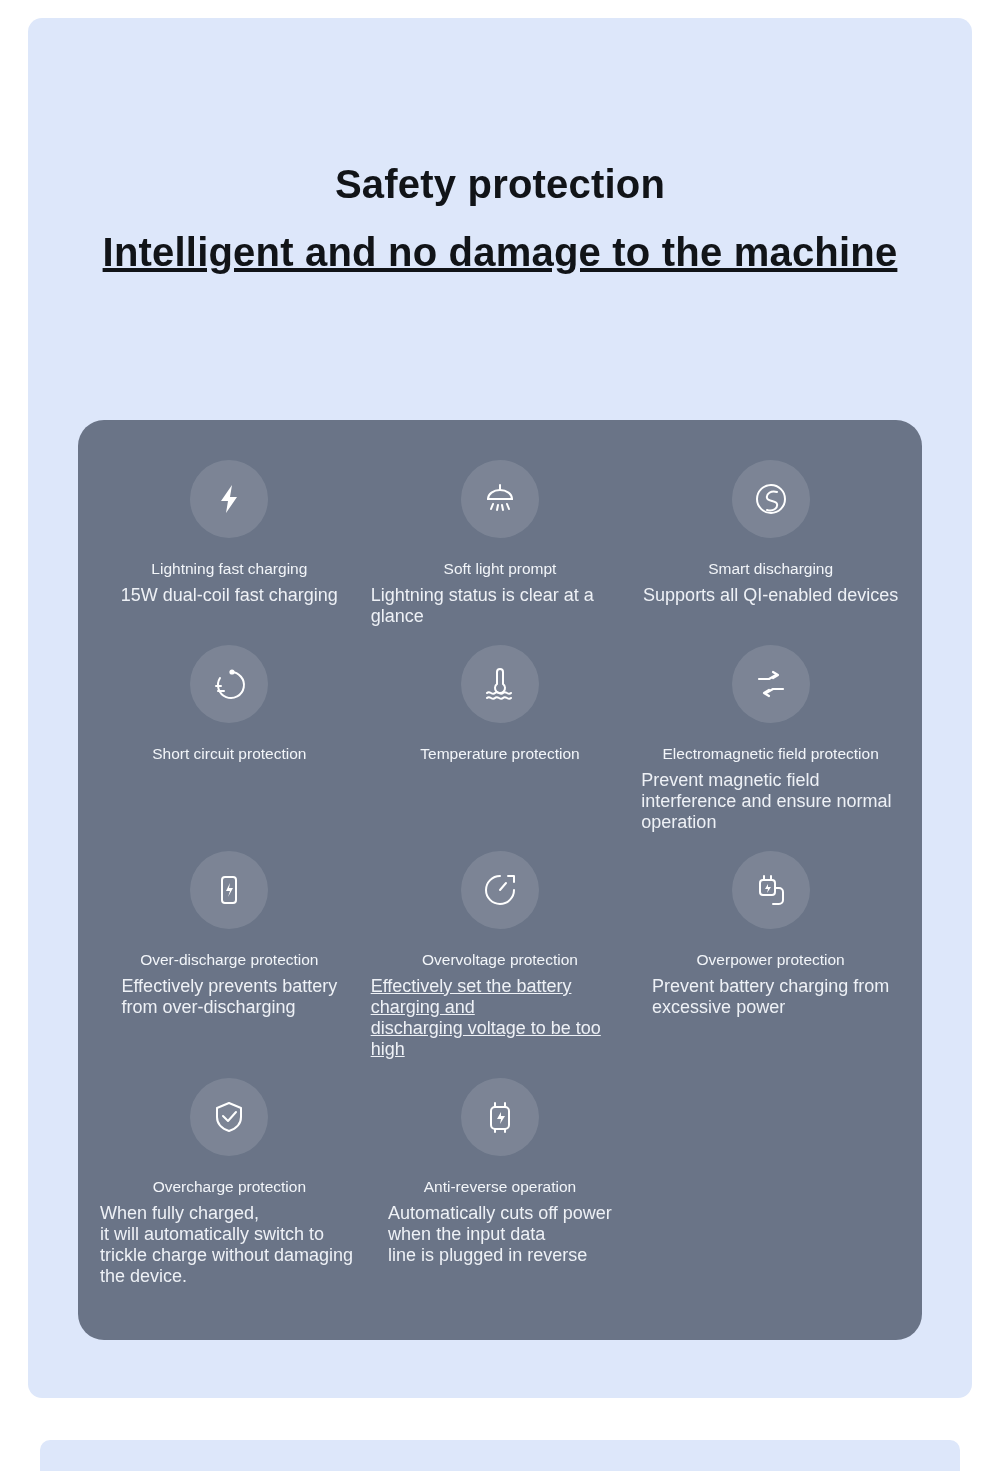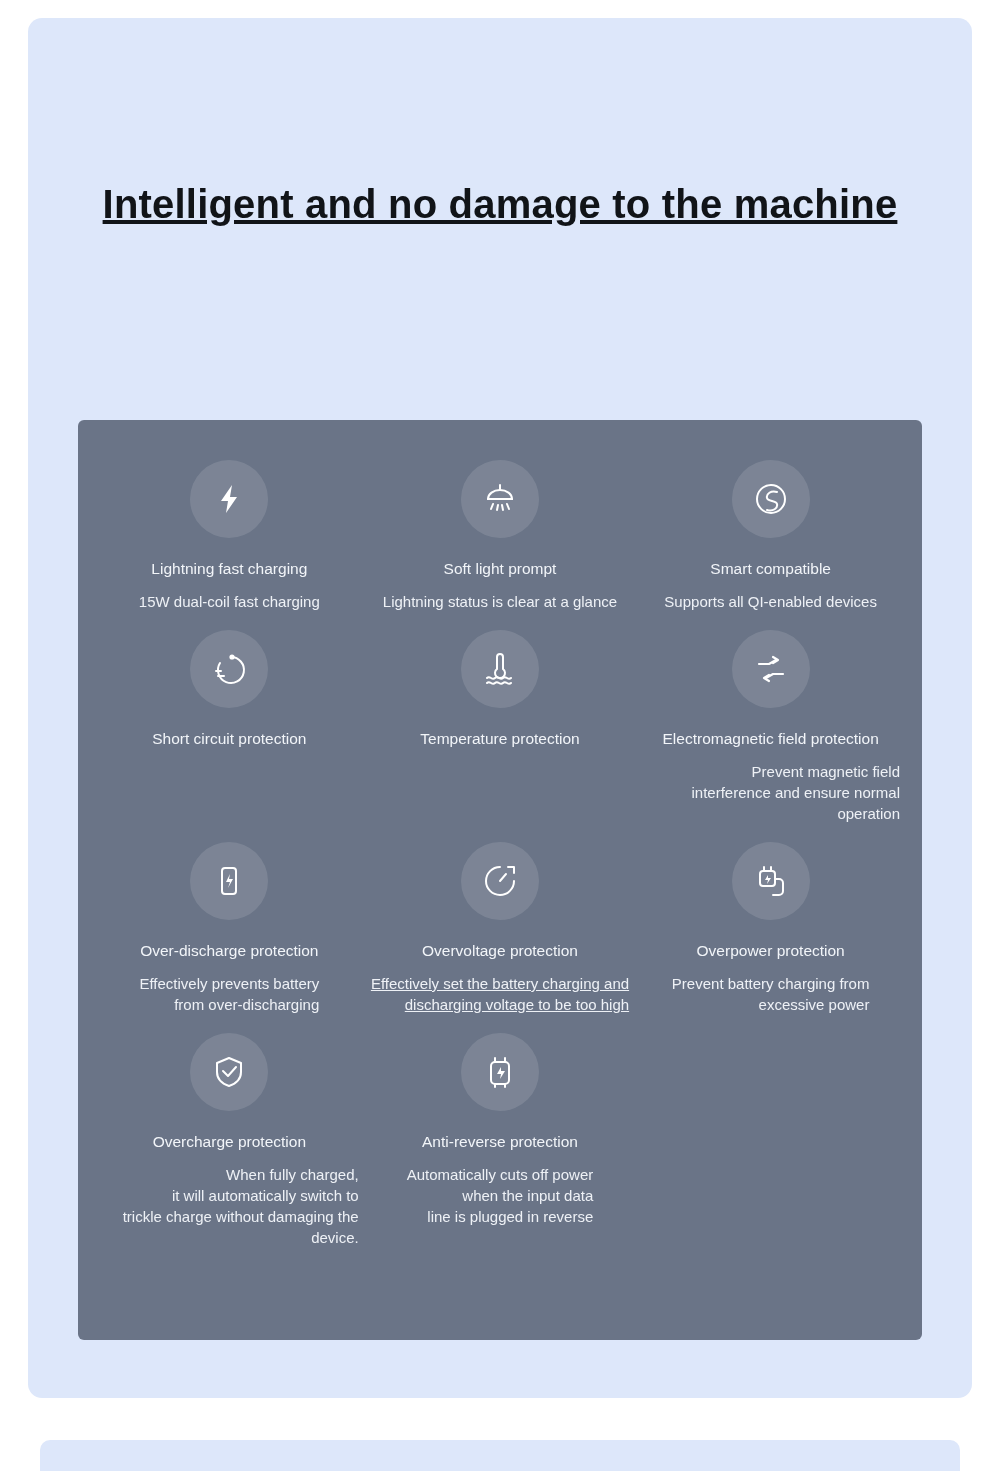--- a/index.html
+++ b/index.html
@@ -48,21 +48,21 @@
     margin-top: 20px;
     text-decoration: underline;
   }
   .card {
     position: absolute;
     left: 78px;
     top: 420px;
     width: 844px;
     height: 920px;
     background: #6a7487;
-    border-radius: 6px;
+    border-radius: 26px;
     padding: 40px 16px 20px 16px;
   }
   .grid {
     display: grid;
     grid-template-columns: repeat(3, 1fr);
     grid-template-rows: repeat(4, auto);
     row-gap: 18px;
   }
   .cell {
     display: flex;
@@ -86,43 +86,44 @@
   }
   .cell-title {
     color: #f2f5f9;
     font-size: 15.5px;
     line-height: 21px;
     text-align: center;
     white-space: nowrap;
   }
   .cell-desc {
     color: #eef1f6;
-    font-size: 15px;
+    font-size: 18px;
     line-height: 21px;
-    text-align: right;
-    margin-top: 12px;
+    text-align: left;
+    margin-top: 6px;
   }
   .bottom-strip {
     position: absolute;
     left: 40px;
     top: 1440px;
     width: 920px;
     height: 31px;
     background: #dde7fa;
     border-radius: 10px 10px 0 0;
   }
 </style>
 </head>
 <body>
 
 <div class="page">
 
   <div class="panel"></div>
 
   <div class="heading-wrap">
+    <div class="title-1">Safety protection</div>
     <div class="title-2">Intelligent and no damage to the machine</div>
   </div>
 
   <div class="card">
     <div class="grid">
 
       <div class="cell row-1">
         <div class="icon-circle">
           <svg width="42" height="42" viewBox="0 0 42 42">
               <path d="M24 7 L13 23 H20 L18 35 L29 19 H22 Z" fill="#ffffff"></path>
@@ -148,21 +149,21 @@
         <div class="cell-desc">Lightning status is clear at a glance</div>
       </div>
 
       <div class="cell row-1">
         <div class="icon-circle">
           <svg width="44" height="44" viewBox="0 0 44 44" fill="none" stroke="#ffffff" stroke-width="2" stroke-linecap="round">
             <circle cx="22" cy="22" r="14"></circle>
             <path d="M28 15 c-6 -2 -11 2 -10 6 c1 4 9 2 10 6 c1 4 -4 8 -10 6"></path>
           </svg>
         </div>
-        <div class="cell-title">Smart compatible</div>
+        <div class="cell-title">Smart discharging</div>
         <div class="cell-desc">Supports all QI-enabled devices</div>
       </div>
 
       <div class="cell row-2">
         <div class="icon-circle">
           <svg width="44" height="44" viewBox="0 0 44 44" fill="none" stroke="#ffffff" stroke-width="2" stroke-linecap="round">
             <path d="M24 10 a13 13 0 1 1 -11 6"></path>
             <circle cx="25" cy="10" r="2.6" fill="#ffffff" stroke="none"></circle>
             <path d="M9 24 h5"></path>
             <path d="M11 29 h6"></path>
@@ -255,21 +256,21 @@
         <div class="icon-circle">
           <svg width="44" height="44" viewBox="0 0 44 44" fill="none" stroke="#ffffff" stroke-width="2" stroke-linecap="round" stroke-linejoin="round">
             <path d="M17 8 v4"></path>
               <path d="M27 8 v4"></path>
             <rect x="13" y="12" width="18" height="22" rx="4"></rect>
             <path d="M23 17 l-4 7 h4 l-1 5 5 -8 h-4 z" fill="#ffffff" stroke="none"></path>
             <path d="M17 34 v3"></path>
               <path d="M27 34 v3"></path>
           </svg>
         </div>
-        <div class="cell-title">Anti-reverse protection</div>
+        <div class="cell-title">Anti-reverse operation</div>
         <div class="cell-desc" style="white-space:pre-line;">Automatically cuts off power
 when the input data
 line is plugged in reverse</div>
       </div>
 
     </div>
   </div>
 
   <div class="bottom-strip"></div>
 </div>

